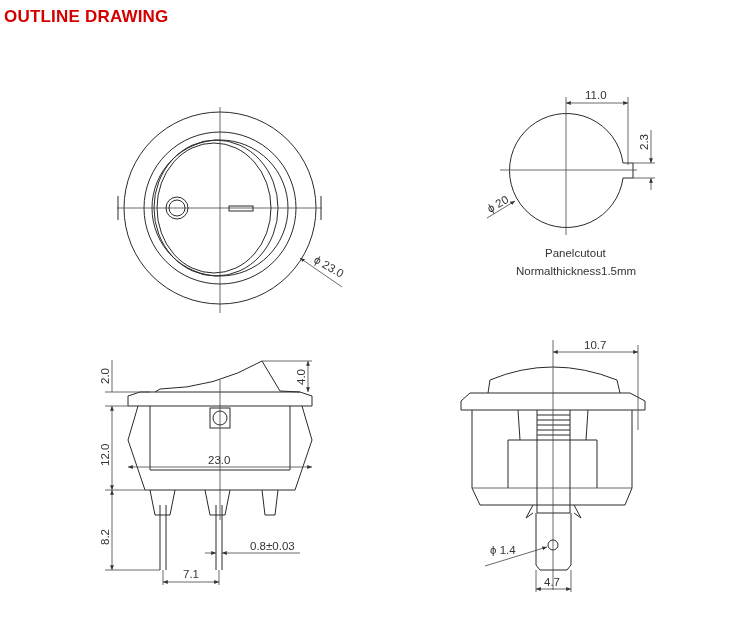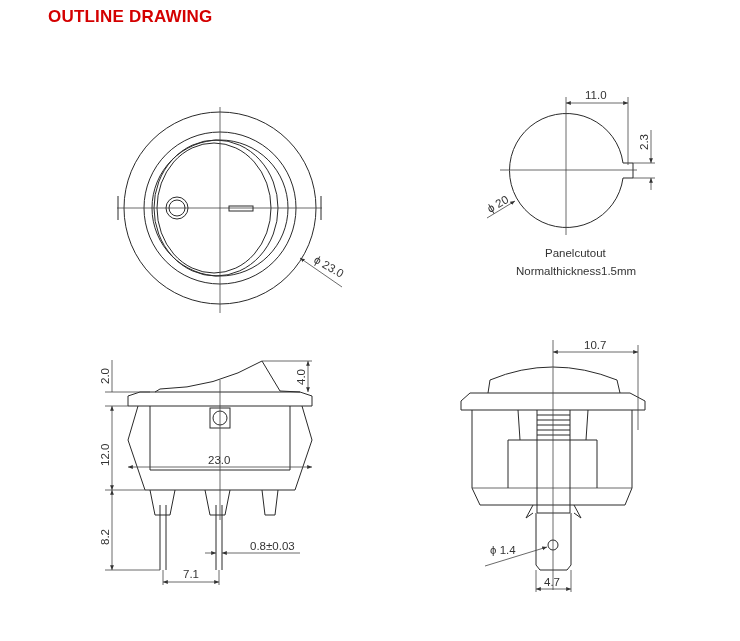--- a/index.html
+++ b/index.html
@@ -1,17 +1,17 @@
 <!DOCTYPE html>
 <html><head>
 <meta charset="utf-8">
 <style>
   html, body { margin:0; padding:0; background:#ffffff; }
   body { width:740px; height:641px; position:relative; overflow:hidden; font-family:"Liberation Sans", sans-serif; }
-  .title { position:absolute; left:4px; top:7px; color:#d40000; font-weight:bold; font-size:17px; letter-spacing:0.2px;margin-left:44px; }
+  .title { position:absolute; left:4px; top:7px; color:#d40000; font-weight:bold; font-size:17px; letter-spacing:0.2px; }
   svg { position:absolute; left:0; top:0; }
   .ln { stroke:#2a2a2a; stroke-width:1; fill:none; }
   .thin { stroke:#444; stroke-width:0.8; fill:none; }
   .dim { font-family:"Liberation Sans", sans-serif; font-size:11.5px; fill:#333; }
   .cap { font-family:"Liberation Sans", sans-serif; font-size:11.5px; fill:#333; }
 </style>
 </head>
 <body>
 
 <div class="title">OUTLINE DRAWING</div>

